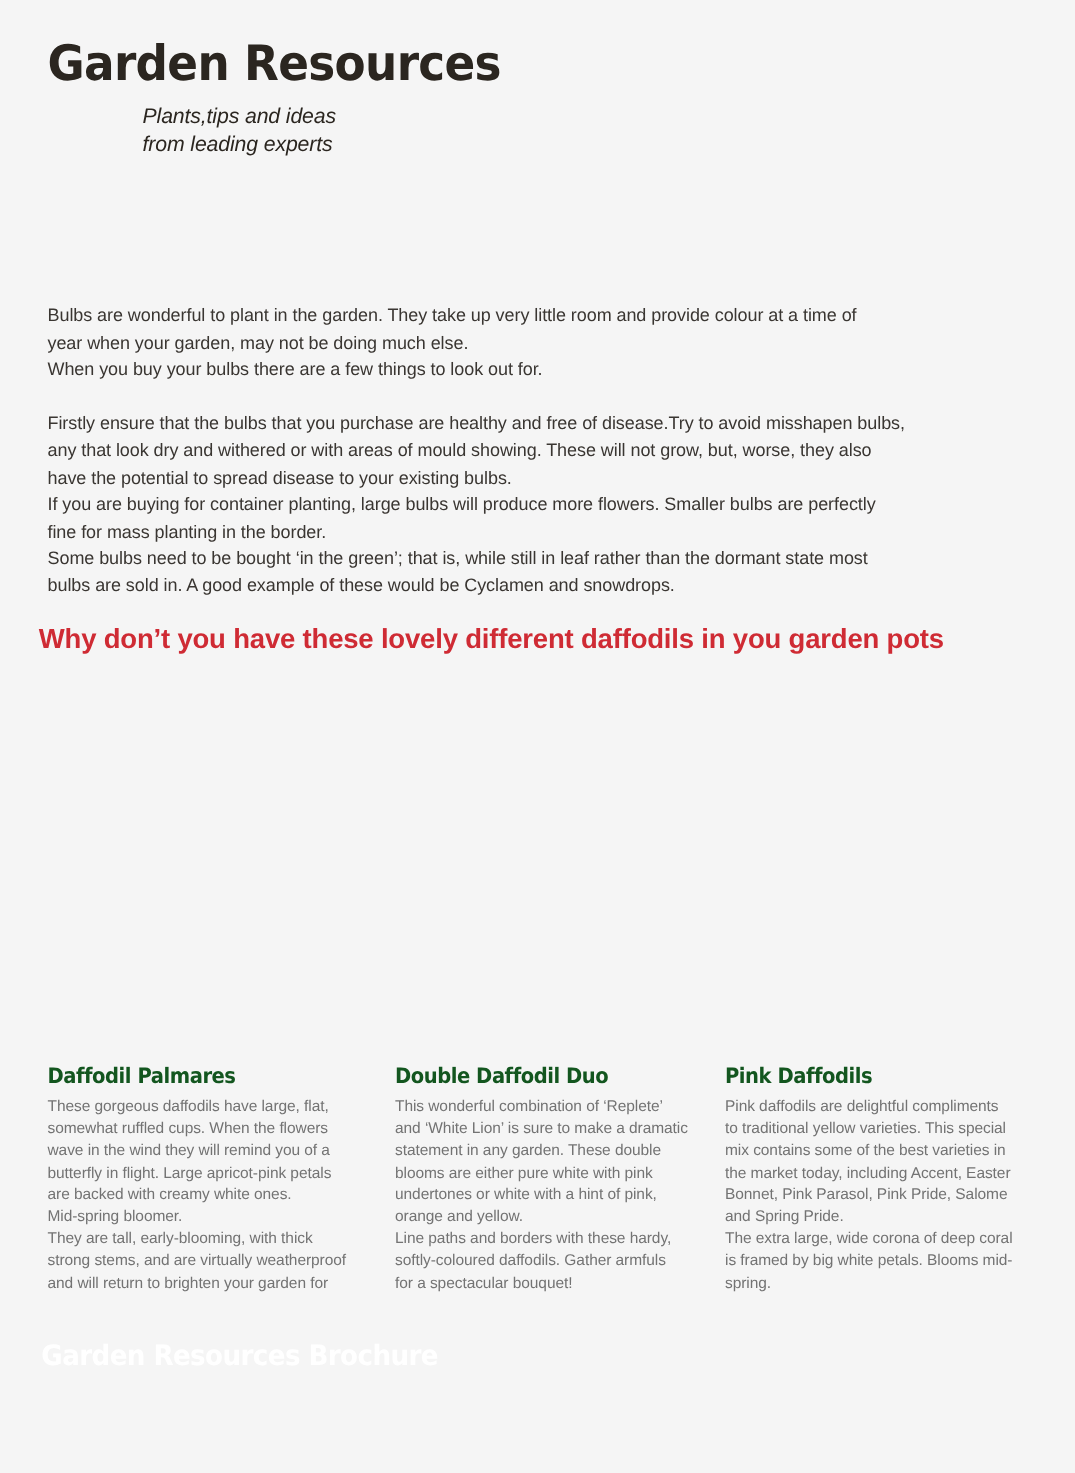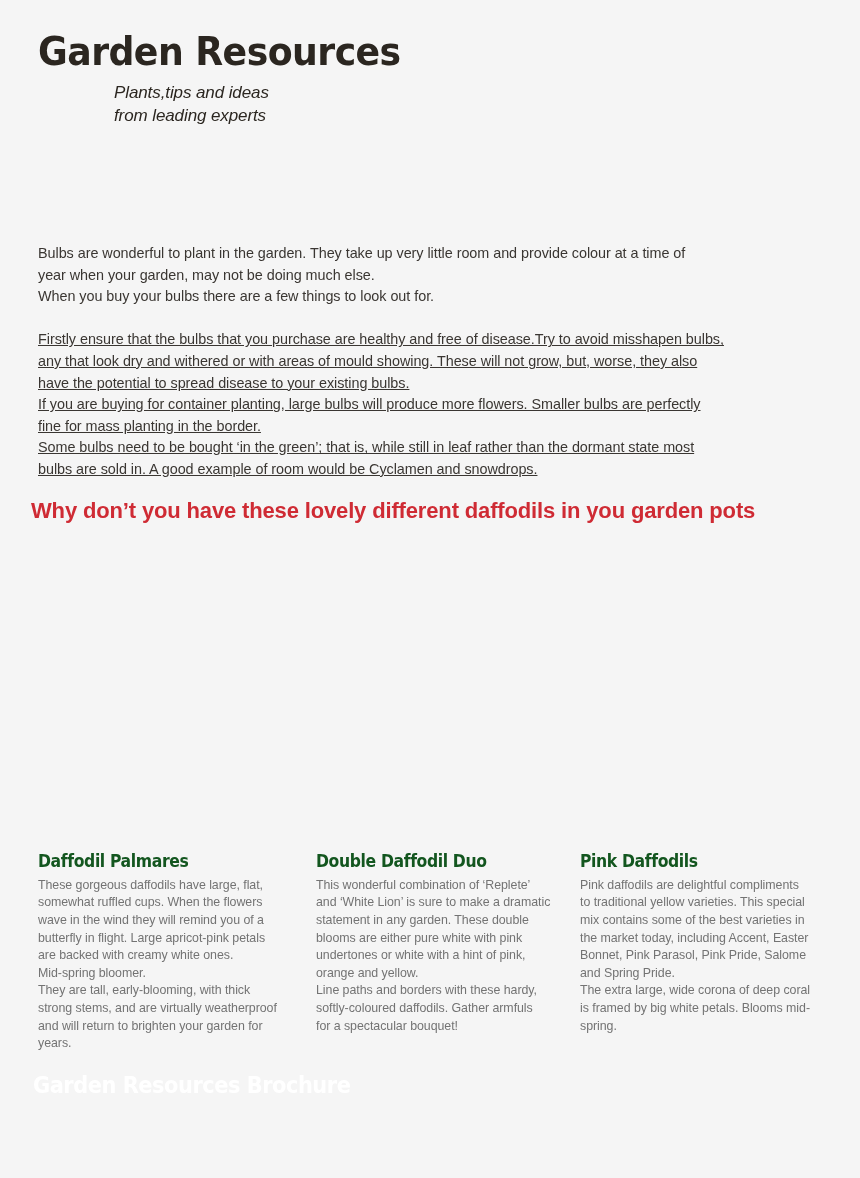--- a/index.html
+++ b/index.html
@@ -67,21 +67,20 @@
     font-size: 14.4px;
     line-height: 21.6px;
     color: #3a3632;
     letter-spacing: -0.05px;
   }
   .intro p {
     margin: 0;
   }
   .intro p + p {
     margin-top: 21.6px;
-    text-decoration: underline;
   }
   .intro .line {
     display: block;
   }
 
   
   .feature-head {
     position: absolute;
     left: 31px;
     top: 498px;
@@ -185,21 +184,21 @@
       <span class="line">year when your garden, may not be doing much else.</span>
       <span class="line">When you buy your bulbs there are a few things to look out for.</span>
     </p>
     <p>
       <span class="line">Firstly ensure that the bulbs that you purchase are healthy and free of disease.Try to avoid misshapen bulbs,</span>
       <span class="line">any that look dry and withered or with areas of mould showing. These will not grow, but, worse, they also</span>
       <span class="line">have the potential to spread disease to your existing bulbs.</span>
       <span class="line">If you are buying for container planting, large bulbs will produce more flowers. Smaller bulbs are perfectly</span>
       <span class="line">fine for mass planting in the border.</span>
       <span class="line">Some bulbs need to be bought ‘in the green’; that is, while still in leaf rather than the dormant state most</span>
-      <span class="line">bulbs are sold in. A good example of room would be Cyclamen and snowdrops.</span>
+      <span class="line">bulbs are sold in. A good example of these would be Cyclamen and snowdrops.</span>
     </p>
   </div>
 
   <h2 class="feature-head">Why don’t you have these lovely different daffodils in you garden pots</h2>
 
   <div class="gallery">
     <div class="slot"></div>
     <div class="slot"></div>
     <div class="slot"></div>
   </div>
@@ -211,21 +210,20 @@
       <div class="body">
         <span class="line">These gorgeous daffodils have large, flat,</span>
         <span class="line">somewhat ruffled cups. When the flowers</span>
         <span class="line">wave in the wind they will remind you of a</span>
         <span class="line">butterfly in flight. Large apricot-pink petals</span>
         <span class="line">are backed with creamy white ones.</span>
         <span class="line">Mid-spring bloomer.</span>
         <span class="line">They are tall, early-blooming, with thick</span>
         <span class="line">strong stems, and are virtually weatherproof</span>
         <span class="line">and will return to brighten your garden for</span>
-        <span class="line">years.</span>
       </div>
     </div>
 
     <div class="col col-2">
       <h3>Double Daffodil Duo</h3>
       <div class="body">
         <span class="line">This wonderful combination of ‘Replete’</span>
         <span class="line">and ‘White Lion’ is sure to make a dramatic</span>
         <span class="line">statement in any garden. These double</span>
         <span class="line">blooms are either pure white with pink</span>

